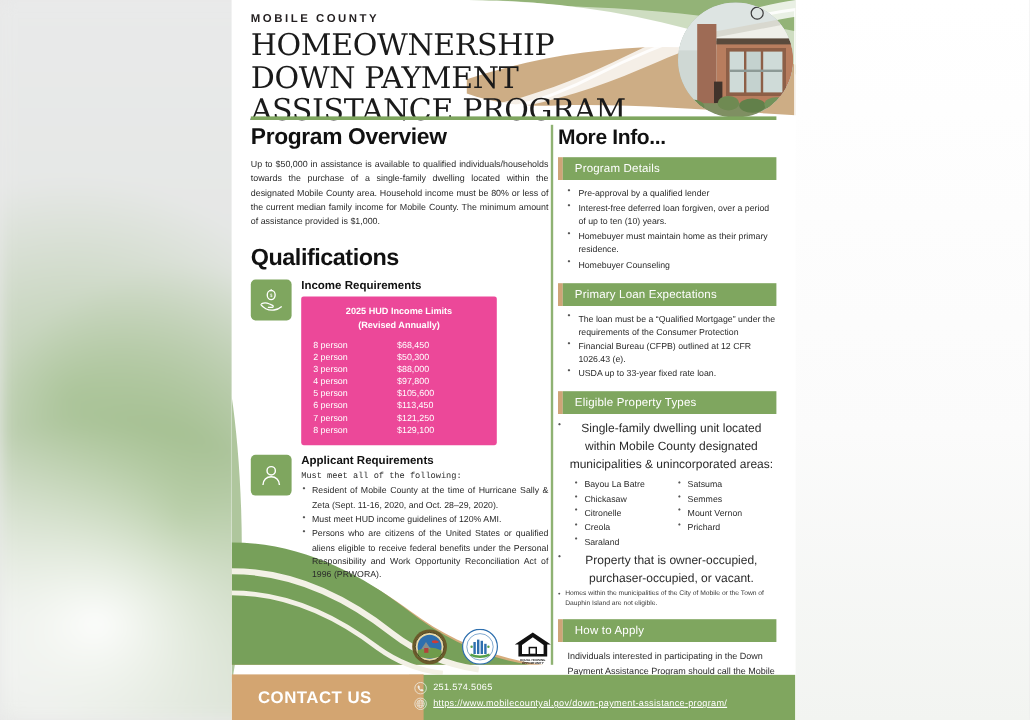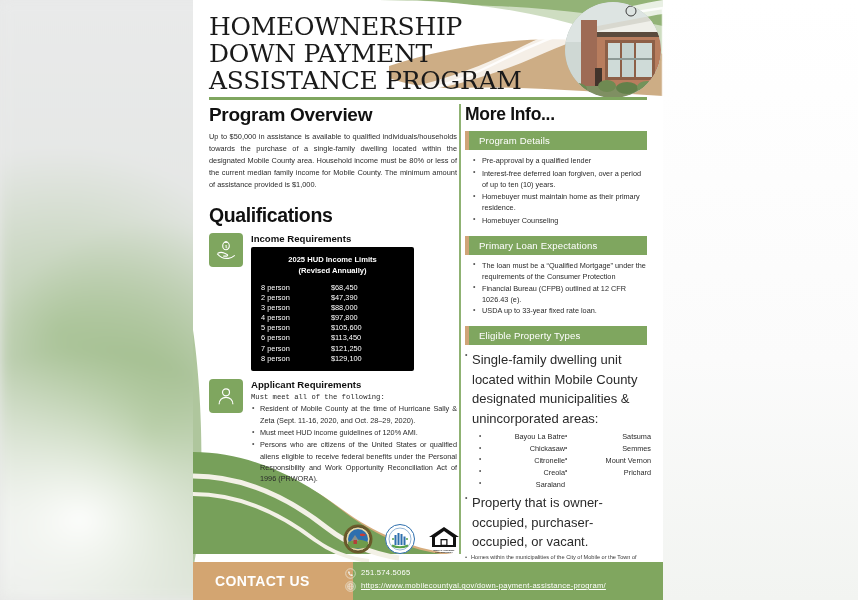--- a/index.html
+++ b/index.html
@@ -94,21 +94,21 @@
   .qual-icon {
     flex: 0 0 auto; width: 34px; height: 34px; border-radius: 4px;
     background: #7fa65f; display:flex; align-items:center; justify-content:center;
   }
   .qual-body { flex: 1 1 auto; }
   .qual-head { font-size: 9.6px; font-weight: 800; color:#111; margin-bottom:3px; }
   .qual-sub  { font-size: 7.2px; color:#2a2a2a; margin-bottom:2px;font-family:Liberation Mono, monospace;}
 
   
   #income-box {
-    background:#000000; color:#fff; border-radius:2px;
+    background:#ec4899; color:#fff; border-radius:2px;
     padding: 7px 10px 8px 10px; width: 163px; margin-top:2px;
   }
   #income-box .cap {
     text-align:center; font-size:7.6px; font-weight:700; line-height:1.45; margin-bottom:6px;
   }
   #income-box table { width:100%; border-collapse:collapse; }
   #income-box td { font-size:7.4px; padding:0.6px 0; font-weight:400;}
   #income-box td.amt { text-align:left; padding-left:14px; }
 
   
@@ -137,32 +137,32 @@
     font-size:7.3px; line-height:1.52; color:#2a2a2a;
     padding-left:9px; position:relative; margin-bottom:1.5px;
   }
   ul.rb > li::before {
     content:"\2022"; position:absolute; left:0; top:-0.5px; color:#555; font-size:7px;
   }
   ul.rb.tight > li { margin-bottom:0.5px; }
 
   ul.flat { list-style:none; margin:0; padding:0; }
   ul.flat > li {
-    font-size:13px; line-height:1.5; color:#2a2a2a;
-    padding-left:7px; position:relative; margin-bottom:1.5px;
+    font-size:10px; line-height:1.5; color:#2a2a2a;
+    padding-left:7px; position:relative; margin-bottom:1.5px;text-align:center;
   }
   ul.flat > li::before {
     content:"\2022"; position:absolute; left:0; top:-0.5px; color:#555; font-size:7px;
   }
 
   #muni-grid {
     display:grid; grid-template-columns: 86px 86px; margin:3px 0 3px 14px;
   }
   #muni-grid span {
-    font-size:7.3px; line-height:1.62; color:#2a2a2a; padding-left:8px; position:relative;text-align:right;
+    font-size:7.3px; line-height:1.62; color:#2a2a2a; padding-left:8px; position:relative;
   }
   #muni-grid span::before {
     content:"\2022"; position:absolute; left:0; top:-0.5px; color:#555; font-size:6.5px;
   }
 
   .fineprint {
     font-size:5.6px; line-height:1.38; color:#3a3a3a; padding-left:6px;
     position:relative; margin-top:2px;
   }
   .fineprint::before {
@@ -248,20 +248,21 @@
         <ellipse cx="62" cy="86" rx="11" ry="6" fill="#62804a"></ellipse>
         <ellipse cx="82" cy="85" rx="10" ry="6" fill="#73935a"></ellipse>
         <ellipse cx="12" cy="87" rx="10" ry="6" fill="#6b8a51"></ellipse>
 
         <circle cx="66" cy="9" r="5" fill="none" stroke="#3b3b3b" stroke-width="1"></circle>
       </g>
     </svg>
   </div>
 
   <div id="header">
+    <div id="eyebrow">MOBILE COUNTY</div>
     <div id="maintitle">
       <div>HOMEOWNERSHIP</div>
       <div>DOWN PAYMENT</div>
       <div>ASSISTANCE PROGRAM</div>
     </div>
   </div>
   <div id="title-rule"></div>
 
   <div id="col-divider"></div>
 
@@ -290,21 +291,21 @@
             <div>(Revised Annually)</div>
           </div>
           <table>
             <tbody id="income-rows">
                 <tr>
                   <td>8 person</td>
                   <td class="amt">$68,450</td>
                 </tr>
                 <tr>
                   <td>2 person</td>
-                  <td class="amt">$47,390</td>
+                  <td class="amt">$50,300</td>
                 </tr>
                 <tr>
                   <td>3 person</td>
                   <td class="amt">$88,000</td>
                 </tr>
                 <tr>
                   <td>4 person</td>
                   <td class="amt">$97,800</td>
                 </tr>
                 <tr>

